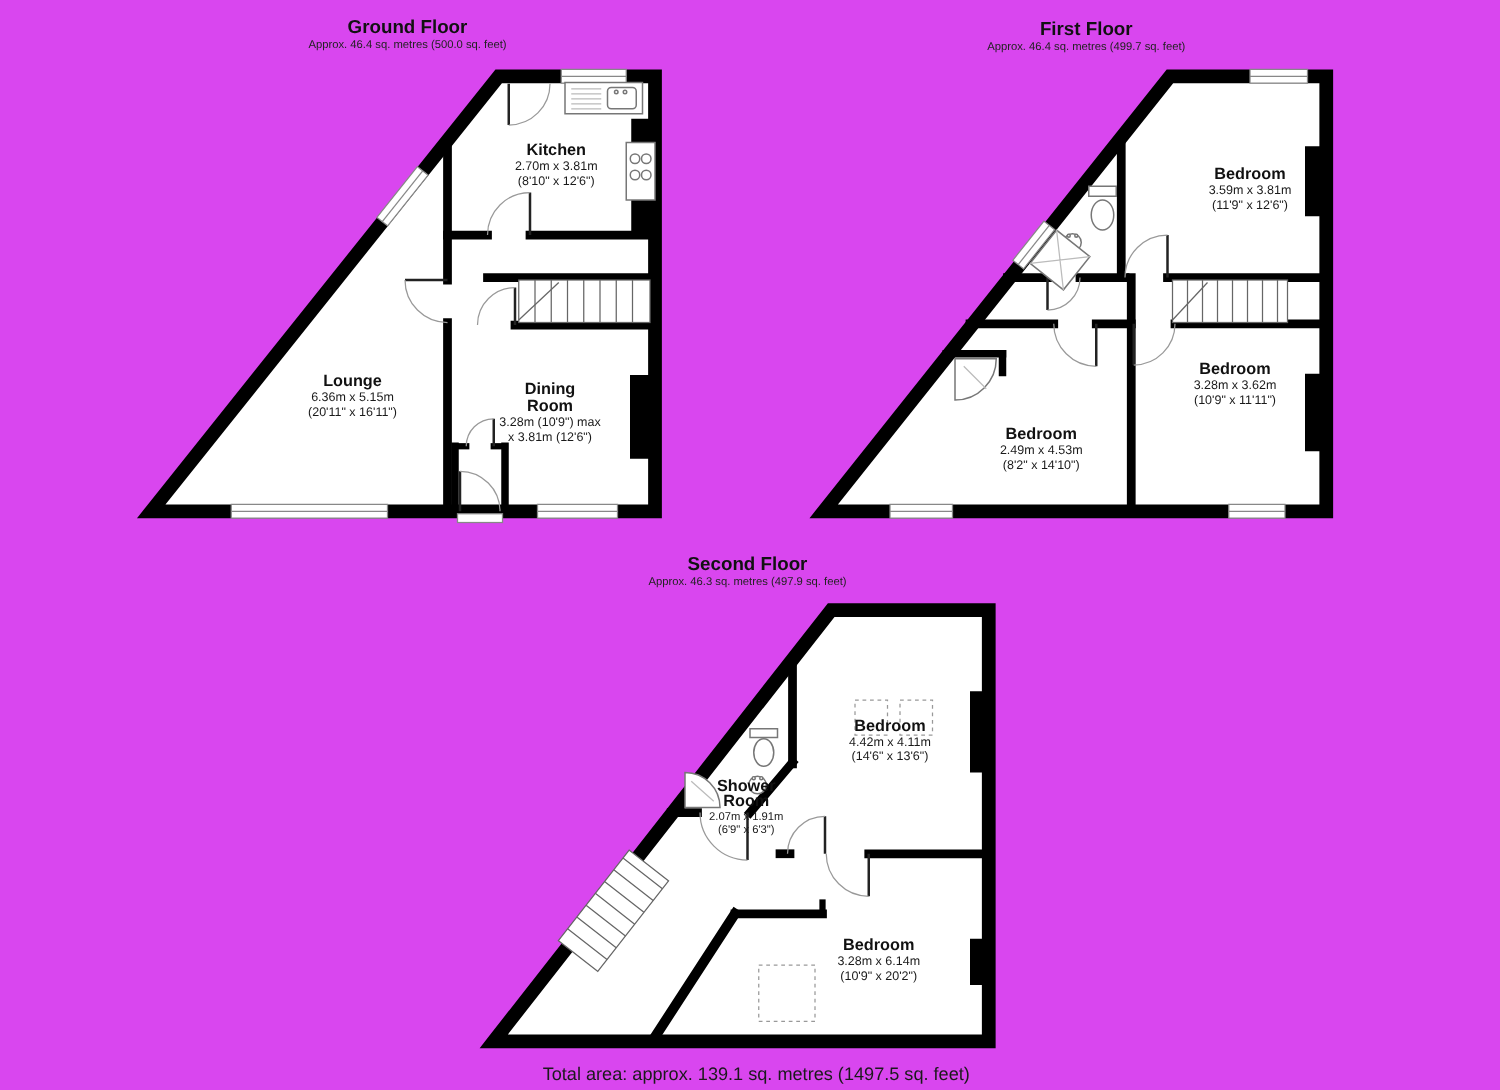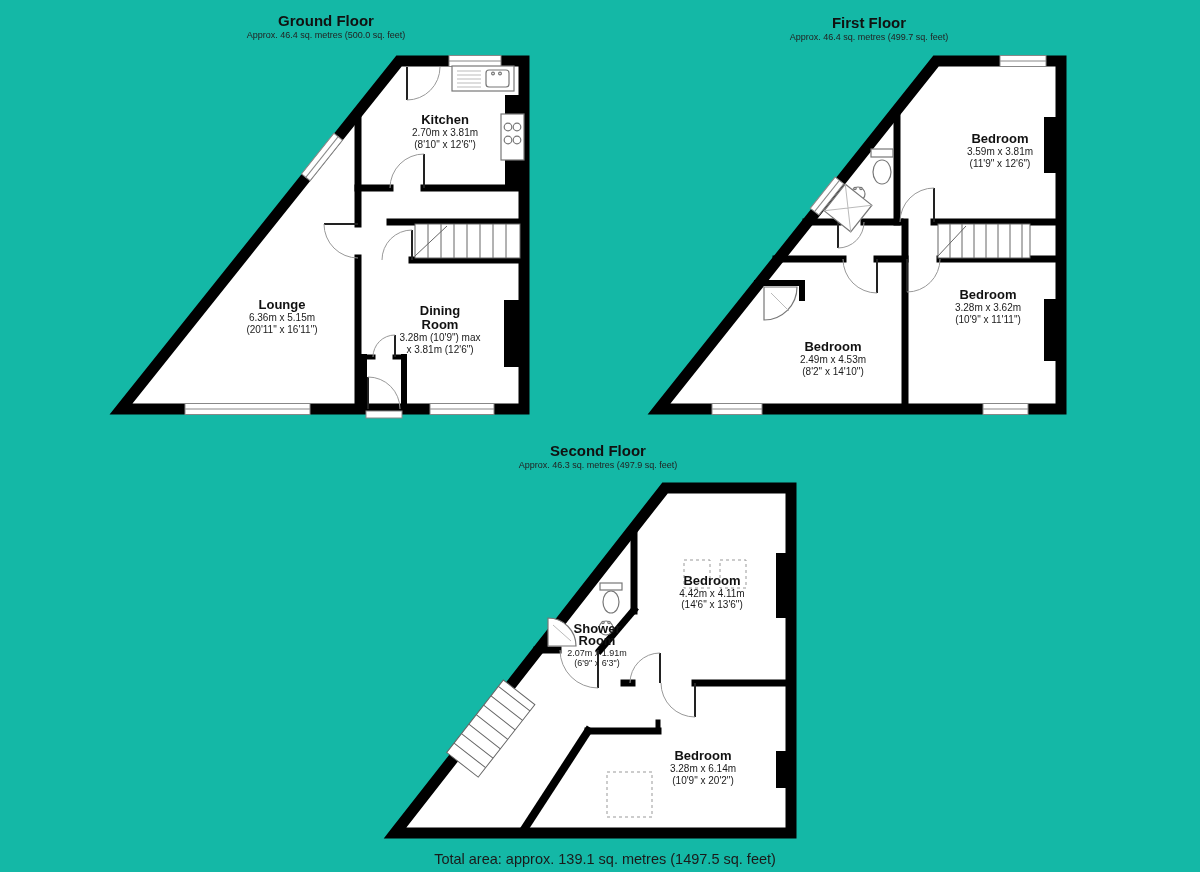--- a/index.html
+++ b/index.html
@@ -1,16 +1,16 @@
 <!DOCTYPE html>
 <html><head>
 <meta charset="utf-8">
 <style>
   html,body{margin:0;padding:0;background:#fff;width:1200px;height:872px;overflow:hidden;}
-  .canvas{position:relative;width:1200px;height:872px;background:#14b8a6;}
+  .canvas{position:relative;width:1200px;height:872px;background:#d946ef;}
   svg{position:absolute;left:0;top:0;}
   text{font-family:"Liberation Sans","DejaVu Sans",sans-serif;fill:#111;}
   .ttl{font-size:15px;font-weight:bold;}
   .sub{font-size:9px;fill:#222;}
   .rn{font-size:13px;font-weight:bold;}
   .rd{font-size:10px;fill:#1a1a1a;}
   .rds{font-size:9px;fill:#1a1a1a;}
   .ft{font-size:14.5px;fill:#1a1a1a;}
   .wallO{fill:#fff;stroke:#000;stroke-width:11;stroke-linejoin:miter;stroke-miterlimit:9;}
   .wall{stroke:#000;stroke-width:7;fill:none;stroke-linecap:square;}

